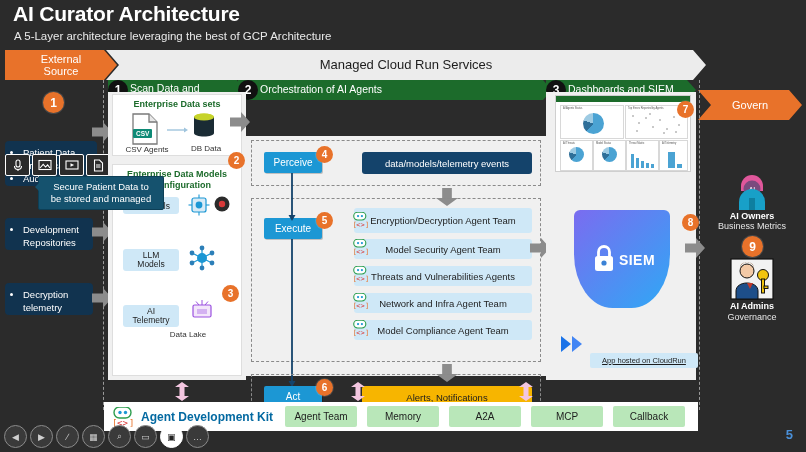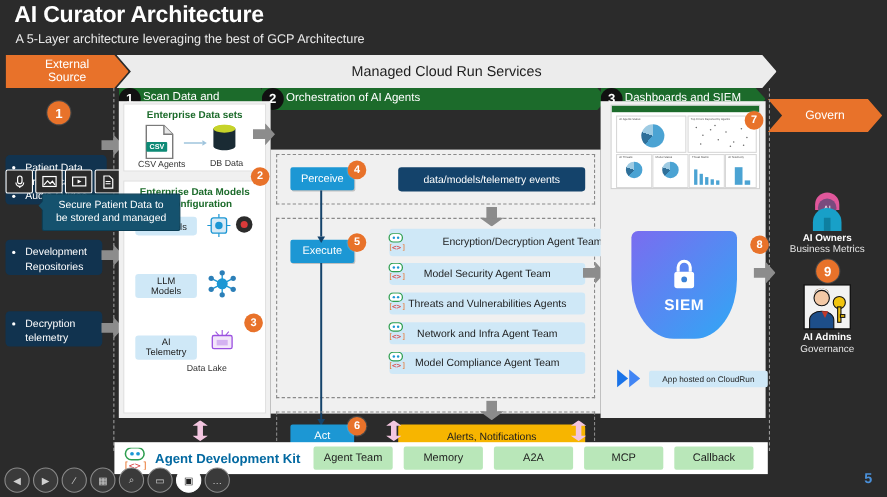--- a/index.html
+++ b/index.html
@@ -81,21 +81,21 @@
      clip-path:polygon(28% 0, 28% 55%, 0 55%, 50% 100%, 100% 55%, 72% 55%, 72% 0);}
   .parrow{position:absolute;background:#F3C6E0;
      clip-path:polygon(50% 0, 100% 26%, 68% 26%, 68% 74%, 100% 74%, 50% 100%, 0 74%, 32% 74%, 32% 26%, 0 26%);}
 
   
   .vsep{position:absolute;width:0;border-left:1.5px dashed #9a9a9a;}
 
   
   .shield{position:absolute;border-radius:6px 6px 40% 40%/6px 6px 55% 55%;
           background:linear-gradient(135deg,#7A6CF0,#2FA8F5);
-          display:flex;flex-direction:column;align-items:center;justify-content:center;}
+          display:flex;flex-direction:row;align-items:center;justify-content:center;}
   .shield .stxt{font-size:14px;font-weight:bold;color:#fff;letter-spacing:.5px;margin-top:2px;}
 
   
   .dashmock{position:absolute;background:#fff;border:1px solid #cfcfcf;overflow:hidden;}
   .dm-top{height:6px;background:#1C6B2B;}
   .dm-card{position:absolute;background:#fff;border:1px solid #d8d8d8;}
   .dm-t{font-size:2.6px;color:#555;margin:1px 0 0 2px;}
   .pie{border-radius:50%;background:conic-gradient(#4BA3D3 0 62%,#2E6F99 62% 80%,#9ecbe3 80% 100%);}
   .minibar{position:absolute;background:#4BA3D3;bottom:2px;}
 
@@ -317,21 +317,21 @@
 
     <svg style="position:absolute;left:40px;top:37px;" width="12" height="50">
       <line x1="6" y1="0" x2="6" y2="42" stroke="#14436B" stroke-width="1.8"></line>
         <path d="M2.5 42l3.5 6 3.5-6z" fill="#14436B"></path>
     </svg>
     <svg style="position:absolute;left:40px;top:103px;" width="12" height="150">
       <line x1="6" y1="0" x2="6" y2="142" stroke="#14436B" stroke-width="1.8"></line>
         <path d="M2.5 142l3.5 6 3.5-6z" fill="#14436B"></path>
     </svg>
 
-    <div class="agrow" style="left:108px;top:72px;width:178px;height:25px;padding-left:32px;">Encryption/Decryption Agent Team</div>
+    <div class="agrow" style="left:108px;top:72px;width:178px;height:25px;">Encryption/Decryption Agent Team</div>
     <div class="agrow" style="left:108px;top:103px;width:178px;height:20px;">Model Security Agent Team</div>
     <div class="agrow" style="left:108px;top:130px;width:178px;height:20px;">Threats and Vulnerabilities Agents</div>
     <div class="agrow" style="left:108px;top:157px;width:178px;height:20px;">Network and Infra Agent Team</div>
     <div class="agrow" style="left:108px;top:184px;width:178px;height:20px;">Model Compliance Agent Team</div>
 
     <svg class="botic" style="left:106px;top:76px;" viewBox="0 0 22 18">
         <rect x="2" y="0" width="14" height="9" rx="4.5" fill="#fff" stroke="#2E9E4F" stroke-width="1.3"></rect>
         <circle cx="7" cy="4.5" r="1.3" fill="#1C97D4"></circle>
         <circle cx="11.5" cy="4.5" r="1.3" fill="#1C97D4"></circle>
         <text x="1" y="17" font-size="8" fill="#E8722A" font-family="monospace">[</text>
@@ -437,21 +437,21 @@
           <path d="M9.5 14v-4a5.5 5.5 0 0 1 11 0v4" fill="none" stroke="#fff" stroke-width="2.8"></path>
           <circle cx="15" cy="21" r="2.6" fill="#3b82d6"></circle>
         </svg>
       <div class="stxt">SIEM</div>
     </div>
 
     <svg style="position:absolute;left:14px;top:241px;" width="26" height="22" viewBox="0 0 26 22">
       <path d="M1 3l10 8-10 8z" fill="#1A73E8"></path>
         <path d="M12 3l10 8-10 8z" fill="#4285F4"></path>
     </svg>
-    <div class="crchip" style="left:44px;top:245px;width:98px;height:15px;">App hosted on CloudRun</div>
+    <div class="crchip" style="left:44px;top:261px;width:98px;height:15px;text-decoration:underline;">App hosted on CloudRun</div>
   </div>
   <div class="onum" style="left:682px;top:214px;">8</div>
   <div class="garrow" style="left:685px;top:238px;width:20px;height:20px;"></div>
 
   <svg style="position:absolute;left:733px;top:170px;" width="38" height="40" viewBox="0 0 38 40">
     <path d="M8 16a11 11 0 0 1 22 0v5H8z" fill="#E0579B"></path>
     <circle cx="19" cy="19" r="8.5" fill="#7A4A7E"></circle>
     <text x="19" y="22" font-size="7" fill="#fff" text-anchor="middle" font-family="sans-serif">AI</text>
     <path d="M6 40v-8a13 13 0 0 1 26 0v8z" fill="#18A0C8"></path>
     <path d="M16 28h6v12h-6z" fill="#0e7fa0"></path>

